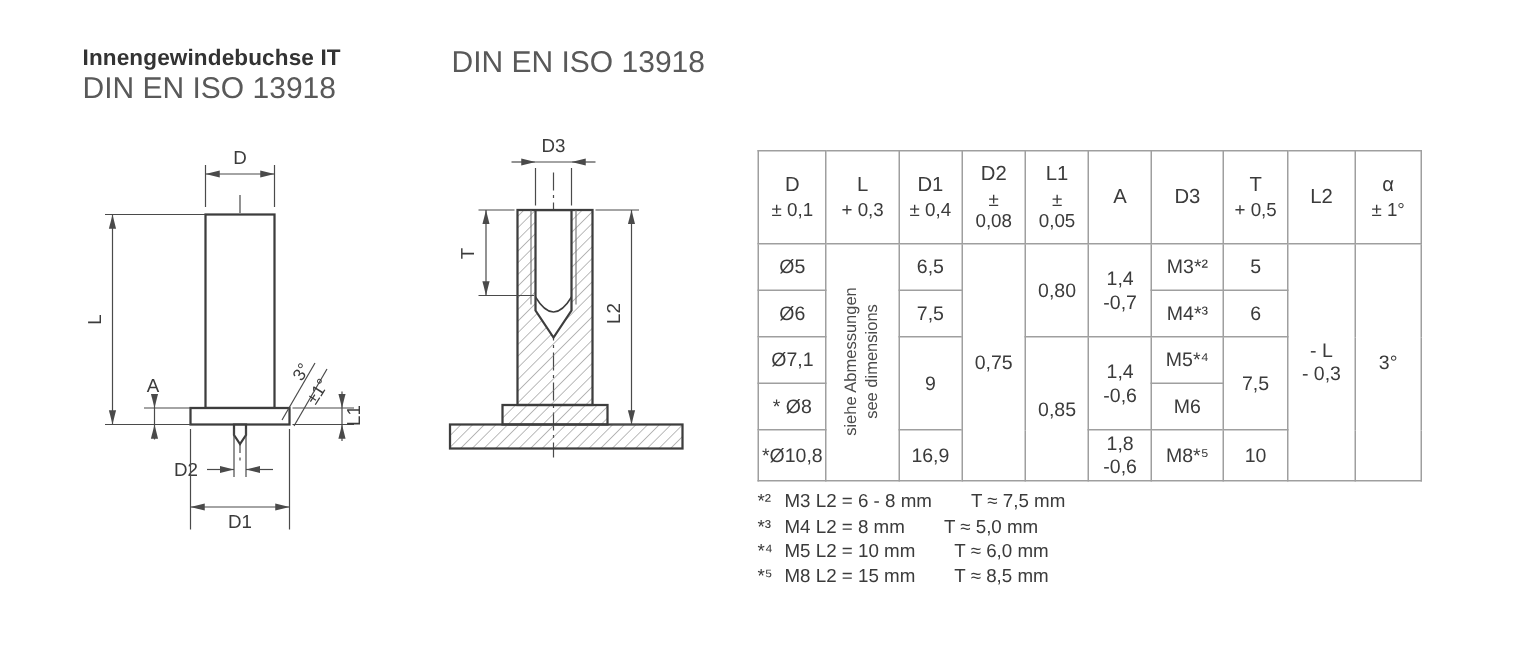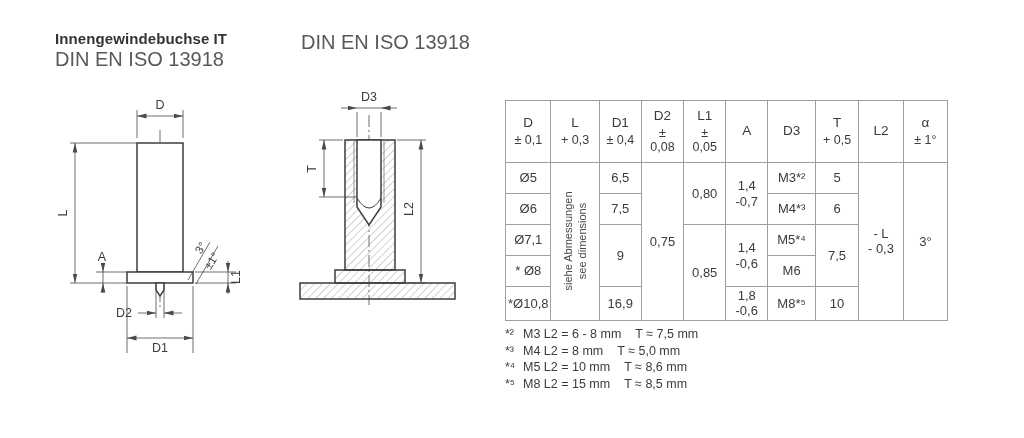--- a/index.html
+++ b/index.html
@@ -32,21 +32,21 @@
   .h-sym { font-size:13.5px; }
   .h-tol { font-size:12.5px; margin-top:2px; }
   .vert-cell { position:relative; }
   .vert-cell .rot { position:absolute; left:50%; top:50%; width:150px;
     transform:translate(-50%,-50%) rotate(-90deg); font-size:11px; line-height:1.3;
     color:#4a4a4a; text-align:center; white-space:pre-line; }
 
   .footnotes { position:absolute; left:505px; top:326px; font-size:12.5px; color:#3b3b3b; }
   .fn-line { display:flex; line-height:16.5px; }
   .fn-ref { width:18px; }
-  .fn-dim { margin-right:14px; }
+  .fn-dim { margin-right:26px; }
 </style>
 </head>
 <body>
 
 <div class="page">
 
   <div class="title-block" id="tb-left">
     <div class="title-main">Innengewindebuchse IT</div>
     <div class="title-std">DIN EN ISO 13918</div>
   </div>
@@ -229,21 +229,21 @@
       <span class="fn-t">T ≈ 7,5 mm</span>
     </div>
     <div class="fn-line">
       <span class="fn-ref">*³</span>
       <span class="fn-dim">M4 L2 = 8 mm</span>
       <span class="fn-t">T ≈ 5,0 mm</span>
     </div>
     <div class="fn-line">
       <span class="fn-ref">*⁴</span>
       <span class="fn-dim">M5 L2 = 10 mm</span>
-      <span class="fn-t">T ≈ 8,6 mm</span>
+      <span class="fn-t">T ≈ 6,0 mm</span>
     </div>
     <div class="fn-line">
       <span class="fn-ref">*⁵</span>
       <span class="fn-dim">M8 L2 = 15 mm</span>
       <span class="fn-t">T ≈ 8,5 mm</span>
     </div>
   </div>
 
 </div>
 

